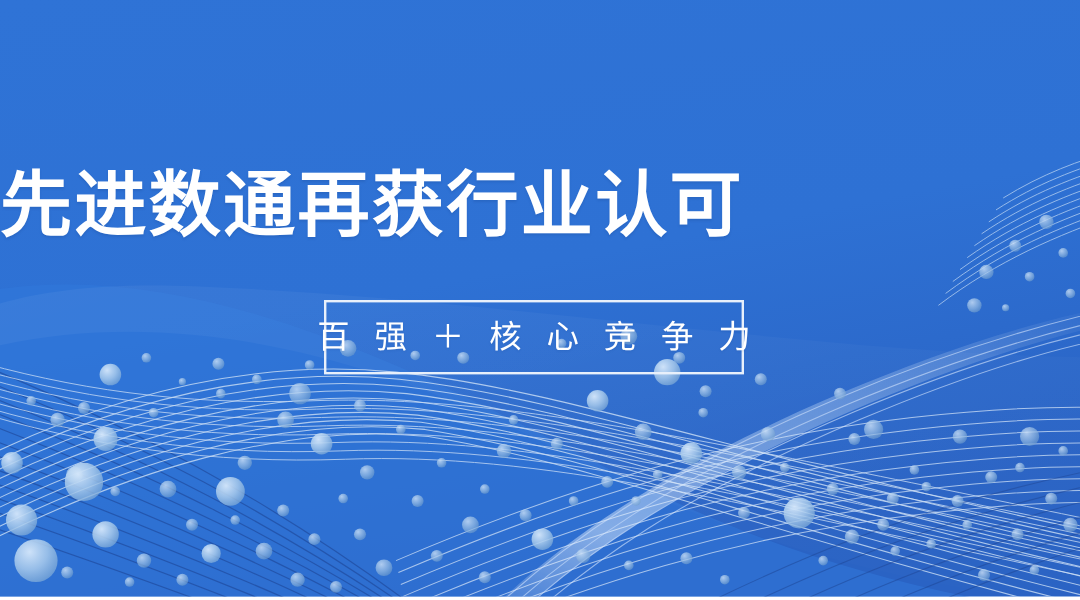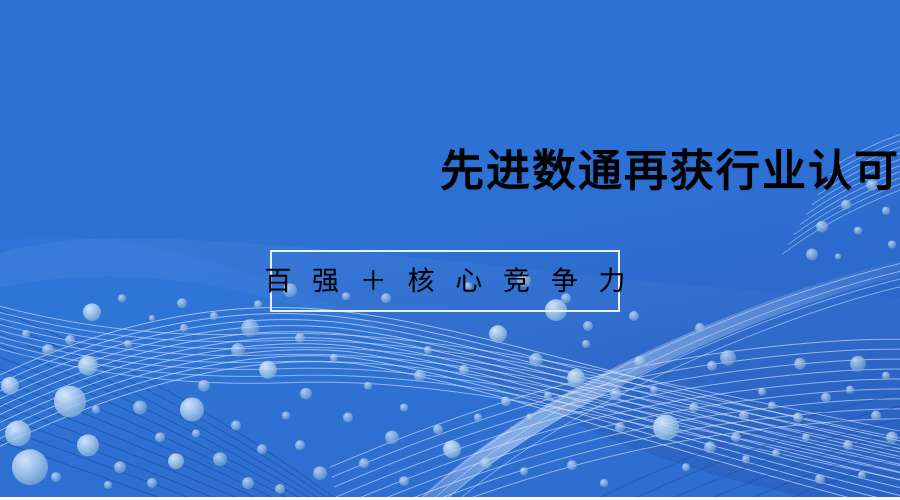--- a/index.html
+++ b/index.html
@@ -28,44 +28,44 @@
   .content-layer {
     position: absolute;
     inset: 0;
     z-index: 10;
   }
   #title {
     position: absolute;
     left: 0;
     right: 0;
     top: 136px;
-    text-align: right;
-    color: #000000;
+    text-align: left;
+    color: #ffffff;
     font-family: "Liberation Serif", "DejaVu Serif", serif;
     font-weight: 700;
-    font-size: 44px;
+    font-size: 60px;
     line-height: 72px;
     letter-spacing: 2px;
     white-space: nowrap;
     text-shadow: 0 1px 2px rgba(20,60,130,0.18);
   }
   #subtitle-box {
     position: absolute;
     left: 270px;
     top: 250px;
     width: 350px;
     height: 62px;
     border: 2px solid #e8f0fb;
     box-sizing: border-box;
     display: flex;
     align-items: center;
     justify-content: center;
   }
   #subtitle-text {
-    color: #000000;
+    color: #ffffff;
     font-family: "Liberation Serif", "DejaVu Serif", serif;
     font-weight: 400;
     font-size: 27px;
     line-height: 30px;
     letter-spacing: 7px;
     text-indent: 7px;
     white-space: nowrap;
     text-shadow: 0 1px 2px rgba(20,60,130,0.15);
   }
 </style>

